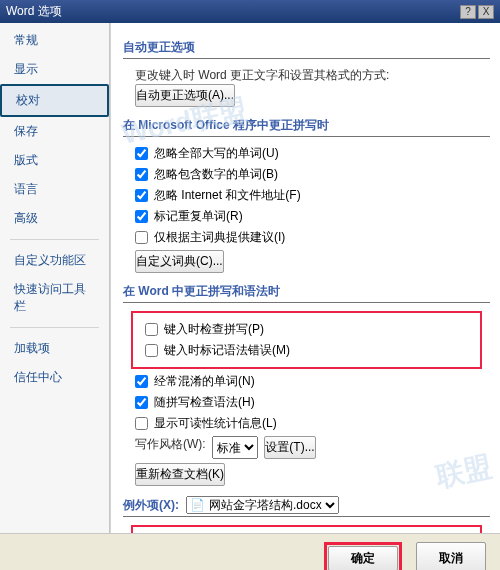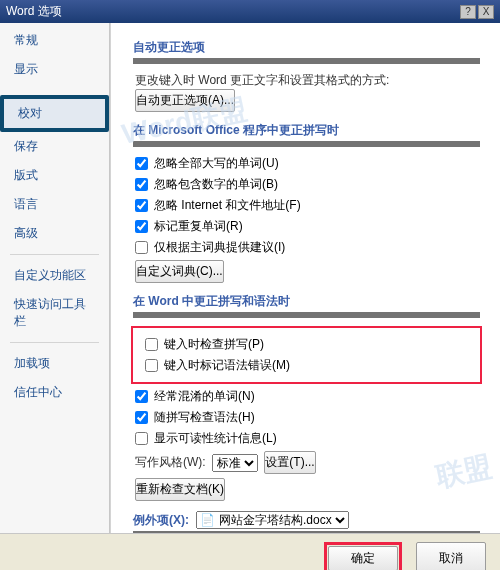--- a/index.html
+++ b/index.html
@@ -3,33 +3,33 @@
 <meta charset="utf-8">
 <style>
 * { box-sizing: border-box; margin: 0; padding: 0; font-family: "Microsoft YaHei", Tahoma, sans-serif; font-size: 12px; }
 body { background: #ece9d8; width: 500px; height: 570px; overflow: hidden; }
 .titlebar { background: linear-gradient(#3a5795,#1b3b73); color: #fff; padding: 3px 6px; display: flex; align-items: center; }
 .titlebar .title { flex: 1; font-weight: normal; }
 .titlebar .tb-btn { width: 16px; height: 14px; background: #c8c8c8; border: 1px solid #888; margin-left: 2px; text-align: center; line-height: 11px; font-size: 10px; color: #333; cursor: pointer; }
 .main { display: flex; height: 510px; }
 .sidebar { width: 110px; background: #f6f6f6; border-right: 1px solid #c7c7c7; padding: 3px 0; }
 .sidebar .item { padding: 6px 14px; color: #1f4e8c; cursor: pointer; }
-.sidebar .item.selected { background: #e3e9f1; border: 4px solid #0c4a6e; border-radius: 2px; margin-top: 11px; }
+.sidebar .item.selected { background: #e3e9f1; border: 2px solid #0c4a6e; border-radius: 2px; }
 .sidebar .sep { border-top: 1px solid #d4d4d4; margin: 6px 10px; }
 .content { flex: 1; background: #fff; border-left: 1px solid #d4d4d4; overflow-y: auto; padding: 6px 8px 6px 10px; position: relative; }
 .watermark { position: absolute; font-size: 28px; font-weight: bold; color: #c5d9ef; opacity:.5; transform: rotate(-12deg); pointer-events: none; }
-.section-title { color: #3a5ea8; font-weight: bold; margin: 10px 12px 8px; border-bottom: 6px solid #737373; padding-bottom: 2px; }
-.row { margin: 4px 0 4px 14px; display: flex; align-items: center; flex-wrap: wrap; }
+.section-title { color: #3a5ea8; font-weight: bold; margin: 10px 2px 8px; border-bottom: 1px solid #737373; padding-bottom: 2px; }
+.row { margin: 4px 0 4px 14px; display: flex; flex-wrap: wrap; }
 .lbl { margin-right: 6px; color: #333; }
 .chk { margin-right: 6px; }
 .btn { background: linear-gradient(#fdfdfd,#e6e6e6); border: 1px solid #9b9b9b; padding: 2px 0; cursor: pointer; border-radius: 2px; }
 select { font-size: 12px; }
 .red-box { border: 2px solid #e24; padding: 4px 8px; margin: 4px 10px; }
 .footer { display:flex; justify-content:flex-end; padding:8px 14px; gap:14px; background:#ece9d8; border-top:1px solid #c7c7c7; }
-.footer .btn { padding: 3px 22px; }
+.footer .btn { padding: 3px 22px; font-weight: bold; }
 .redwrap { border: 3px solid #e24; padding:1px; }
 </style>
 </head>
 <body>
 
 <div class="titlebar">
   <span class="title">Word 选项</span>
   <span class="tb-btn">?</span>
   <span class="tb-btn">X</span>
 </div>

